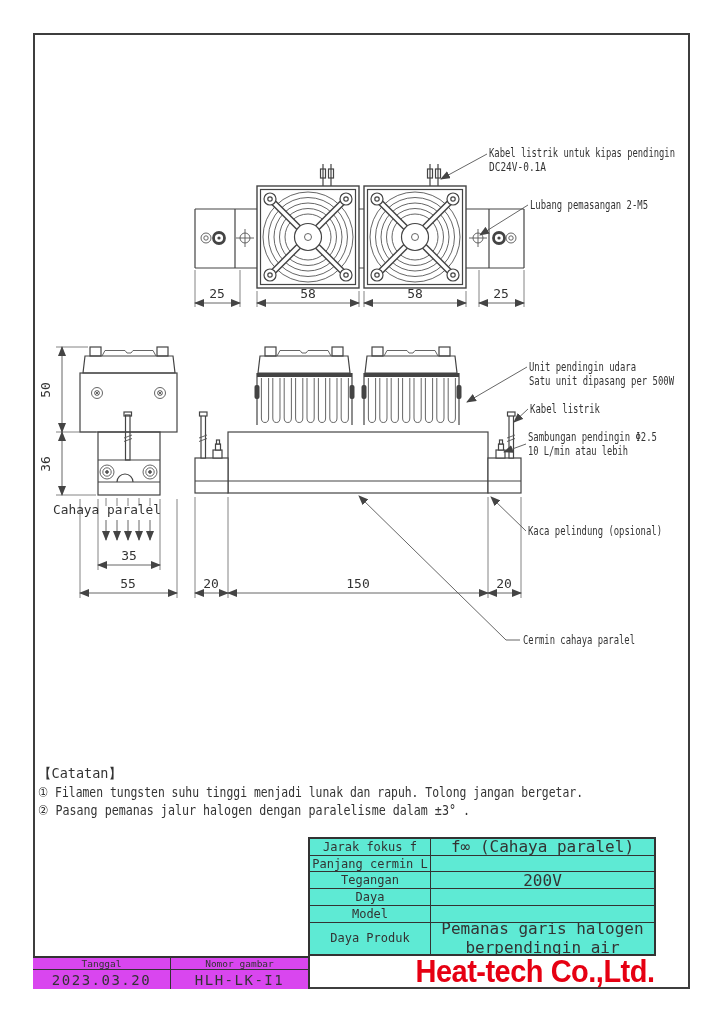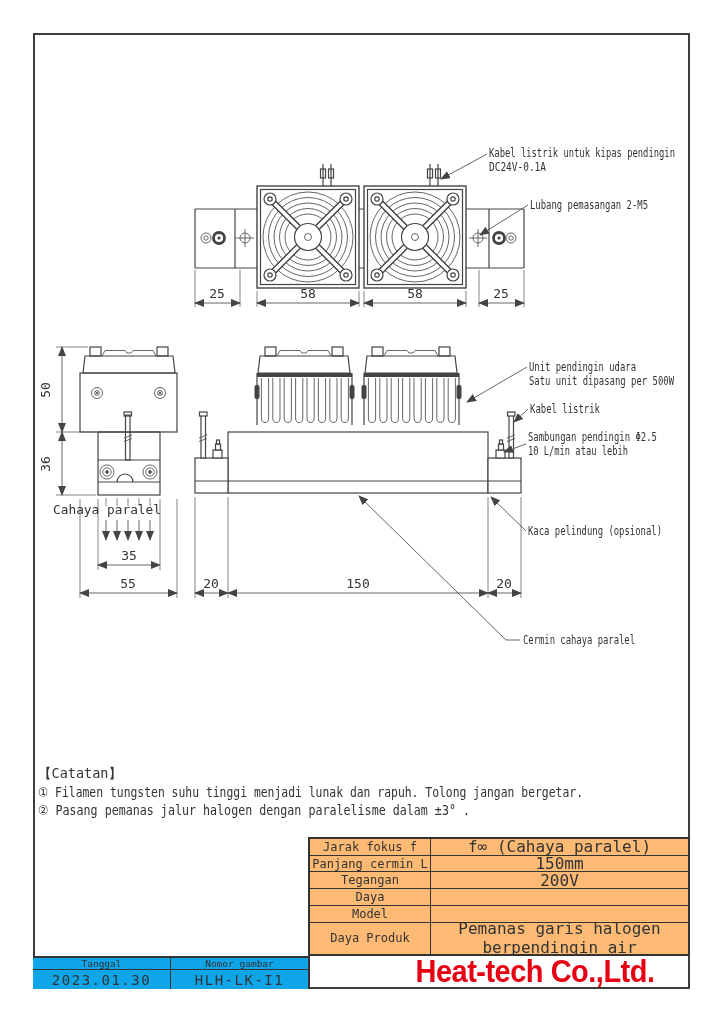--- a/index.html
+++ b/index.html
@@ -10,42 +10,42 @@
   svg.drawing{position:absolute;left:0;top:0;}
   svg text{fill:#333;}
   .lbl{font-size:11.5px;}
   .dimtxt{font-size:13px;}
   .note{font-size:13.5px;}
   .shape{stroke:#444;fill:none;stroke-width:1.2;}
   .thin{stroke:#555;fill:none;stroke-width:0.9;}
   .ext{stroke:#666;fill:none;stroke-width:0.8;}
 
   
-  .spec-table{position:absolute;left:308px;top:837px;width:382px;height:119px;
-      border:2px solid #333;box-sizing:border-box;background:#fdba74;
+  .spec-table{position:absolute;left:308px;top:837px;width:348px;height:119px;
+      border:2px solid #333;box-sizing:border-box;background:#5eead4;
       display:flex;flex-direction:column;}
   .spec-row{display:flex;flex:1;border-top:1.5px solid #333;min-height:0;}
   .spec-row:first-child{border-top:none;}
   .spec-row.tall{flex:2;}
   .spec-label{width:120px;border-right:1.5px solid #333;display:flex;align-items:center;
       justify-content:center;font-size:12px;}
   .spec-value{flex:1;display:flex;align-items:center;justify-content:center;
       font-size:16px;text-align:center;white-space:pre-line;line-height:1.2;}
 
   
   .logo-cell{position:absolute;left:308px;top:956px;width:382px;height:33px;
       border-left:2px solid #333;box-sizing:border-box;display:flex;align-items:flex-end;
       justify-content:center;overflow:hidden;}
   .logo{font-family:"Liberation Sans",sans-serif;font-size:29px;font-weight:bold;
       color:#e60012;letter-spacing:-0.5px;white-space:nowrap;margin-left:70px;
       transform:scaleY(1.05);}
 
   
   .title-table{position:absolute;left:33px;top:956px;width:275px;height:33px;
-      border-top:2px solid #333;box-sizing:border-box;display:flex;background:#0ea5e9;}
+      border-top:2px solid #333;box-sizing:border-box;display:flex;background:#d946ef;}
   .tt-col{flex:1;display:flex;flex-direction:column;min-width:0;}
   .tt-col + .tt-col{border-left:1.5px solid #333;}
   .tt-head{height:11px;border-bottom:1.2px solid #333;font-size:9.5px;display:flex;
       align-items:center;justify-content:center;}
   .tt-val{flex:1;display:flex;align-items:center;justify-content:center;font-size:14px;
       letter-spacing:1.5px;}
 </style>
 </head>
 <body>
 
@@ -306,21 +306,20 @@
   </g>
 </svg>
 
 <div class="spec-table">
   <div class="spec-row">
     <div class="spec-label">Jarak fokus f</div>
     <div class="spec-value">f∞ (Cahaya paralel)</div>
   </div>
   <div class="spec-row">
     <div class="spec-label">Panjang cermin L</div>
-    <div class="spec-value">150mm</div>
   </div>
   <div class="spec-row">
     <div class="spec-label">Tegangan</div>
     <div class="spec-value">200V</div>
   </div>
   <div class="spec-row">
     <div class="spec-label">Daya</div>
   </div>
   <div class="spec-row">
     <div class="spec-label">Model</div>
@@ -328,21 +327,21 @@
   <div class="spec-row tall">
     <div class="spec-label">Daya Produk</div>
     <div class="spec-value">Pemanas garis halogen
 berpendingin air</div>
   </div>
 </div>
 
 <div class="title-table">
   <div class="tt-col">
     <div class="tt-head">Tanggal</div>
-    <div class="tt-val">2023.01.30</div>
+    <div class="tt-val">2023.03.20</div>
   </div>
   <div class="tt-col">
     <div class="tt-head">Nomor gambar</div>
     <div class="tt-val">HLH-LK-I1</div>
   </div>
 </div>
 
 <div class="logo-cell">
   <div class="logo">Heat-tech Co.,Ltd.</div>
 </div>

